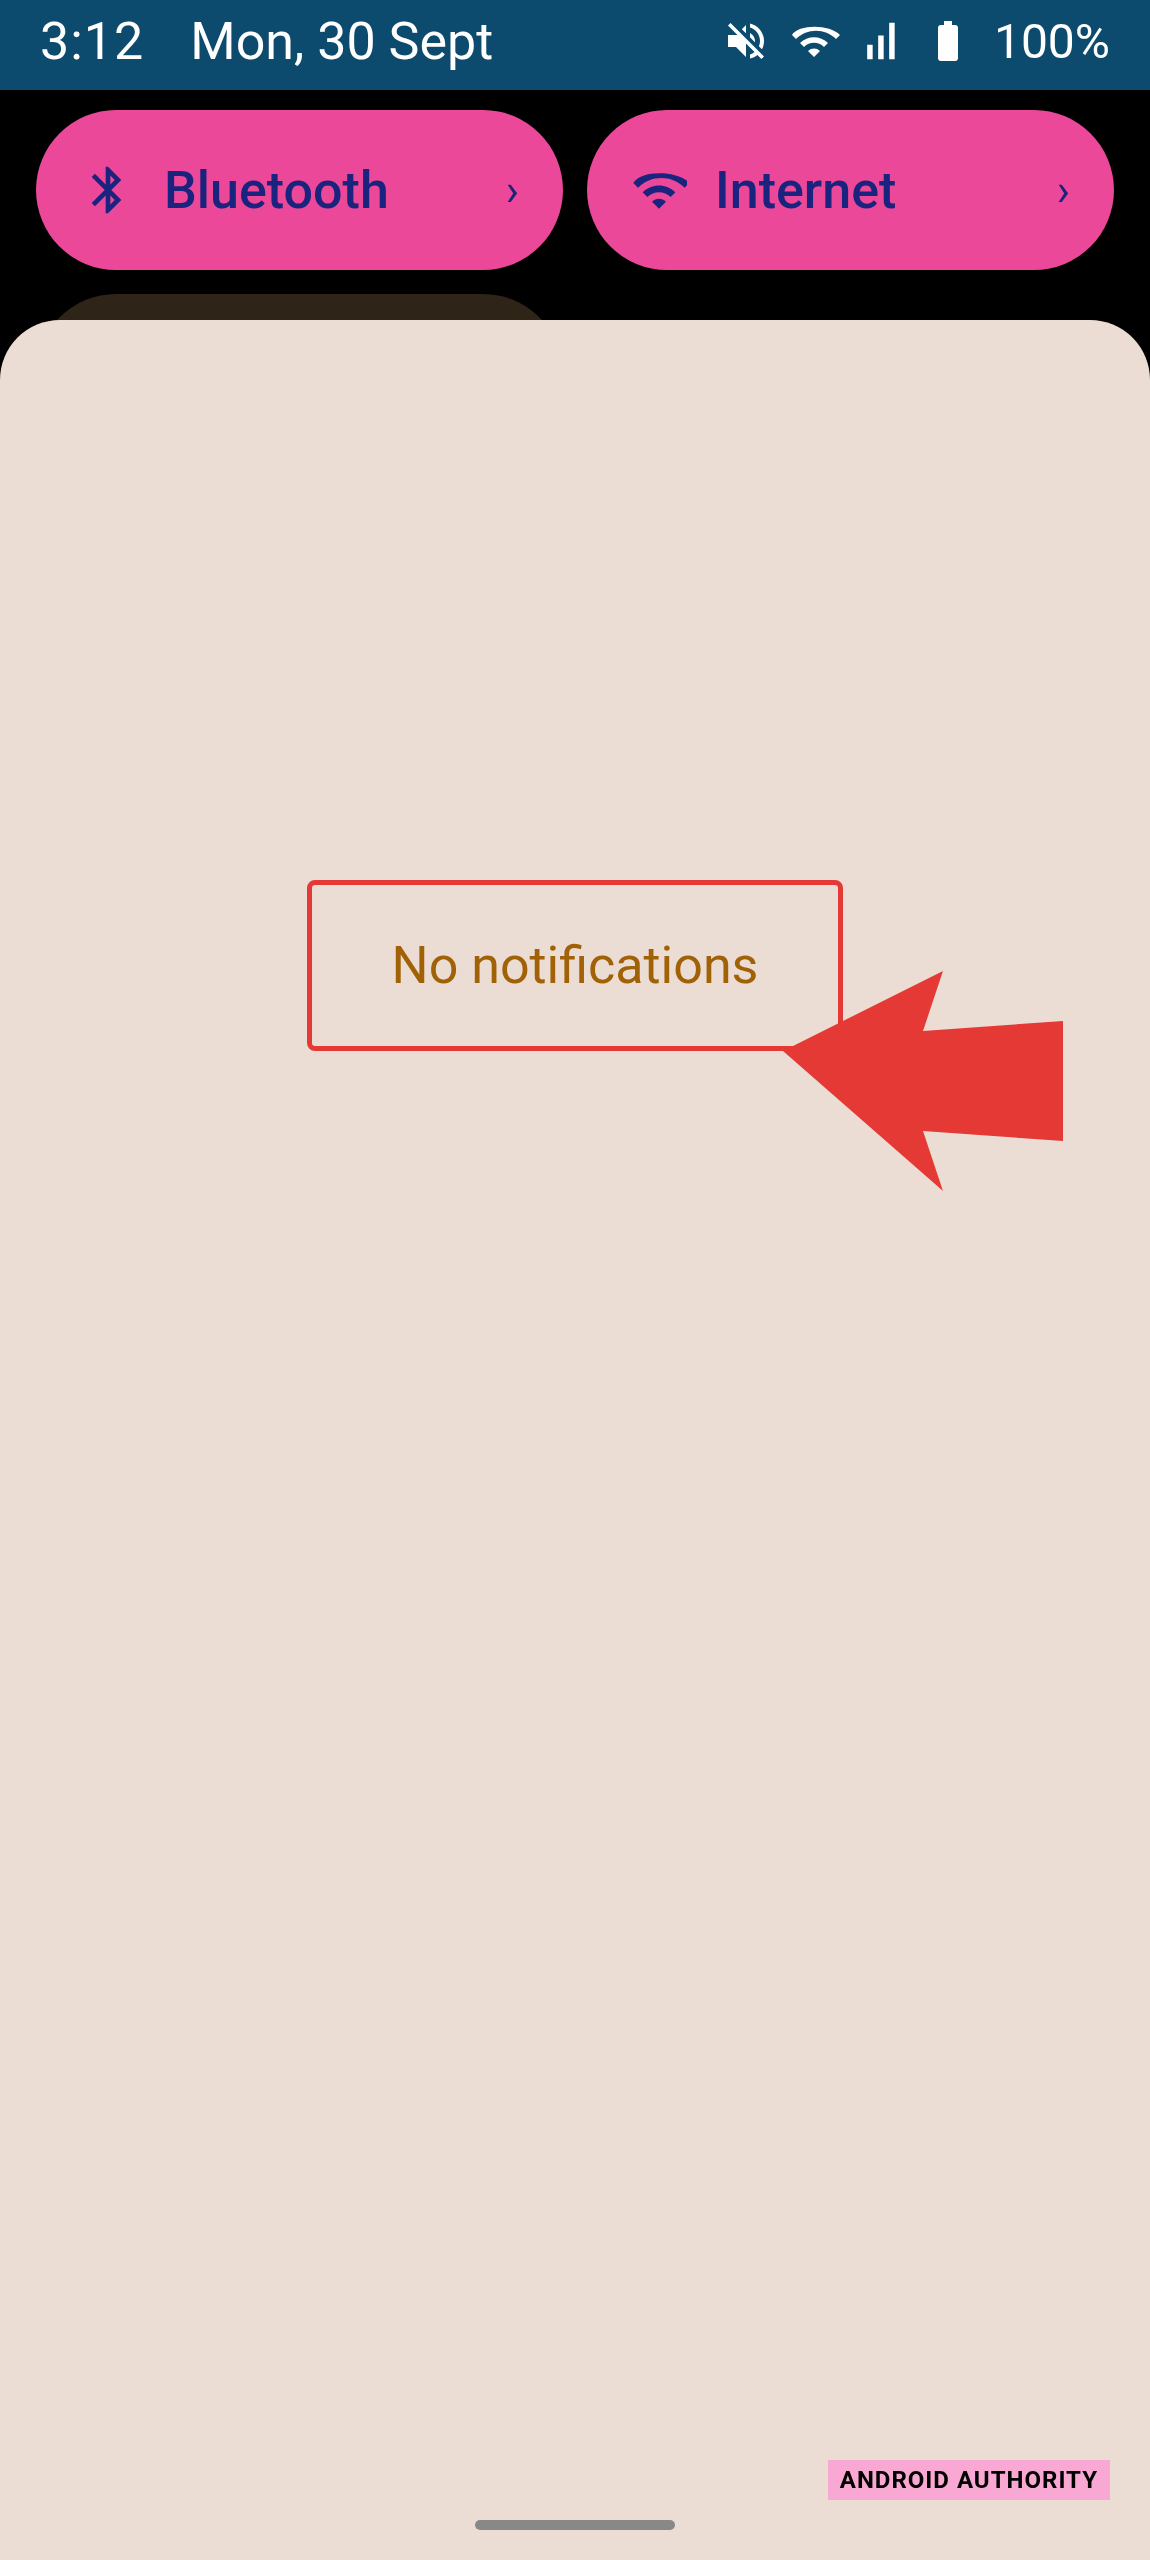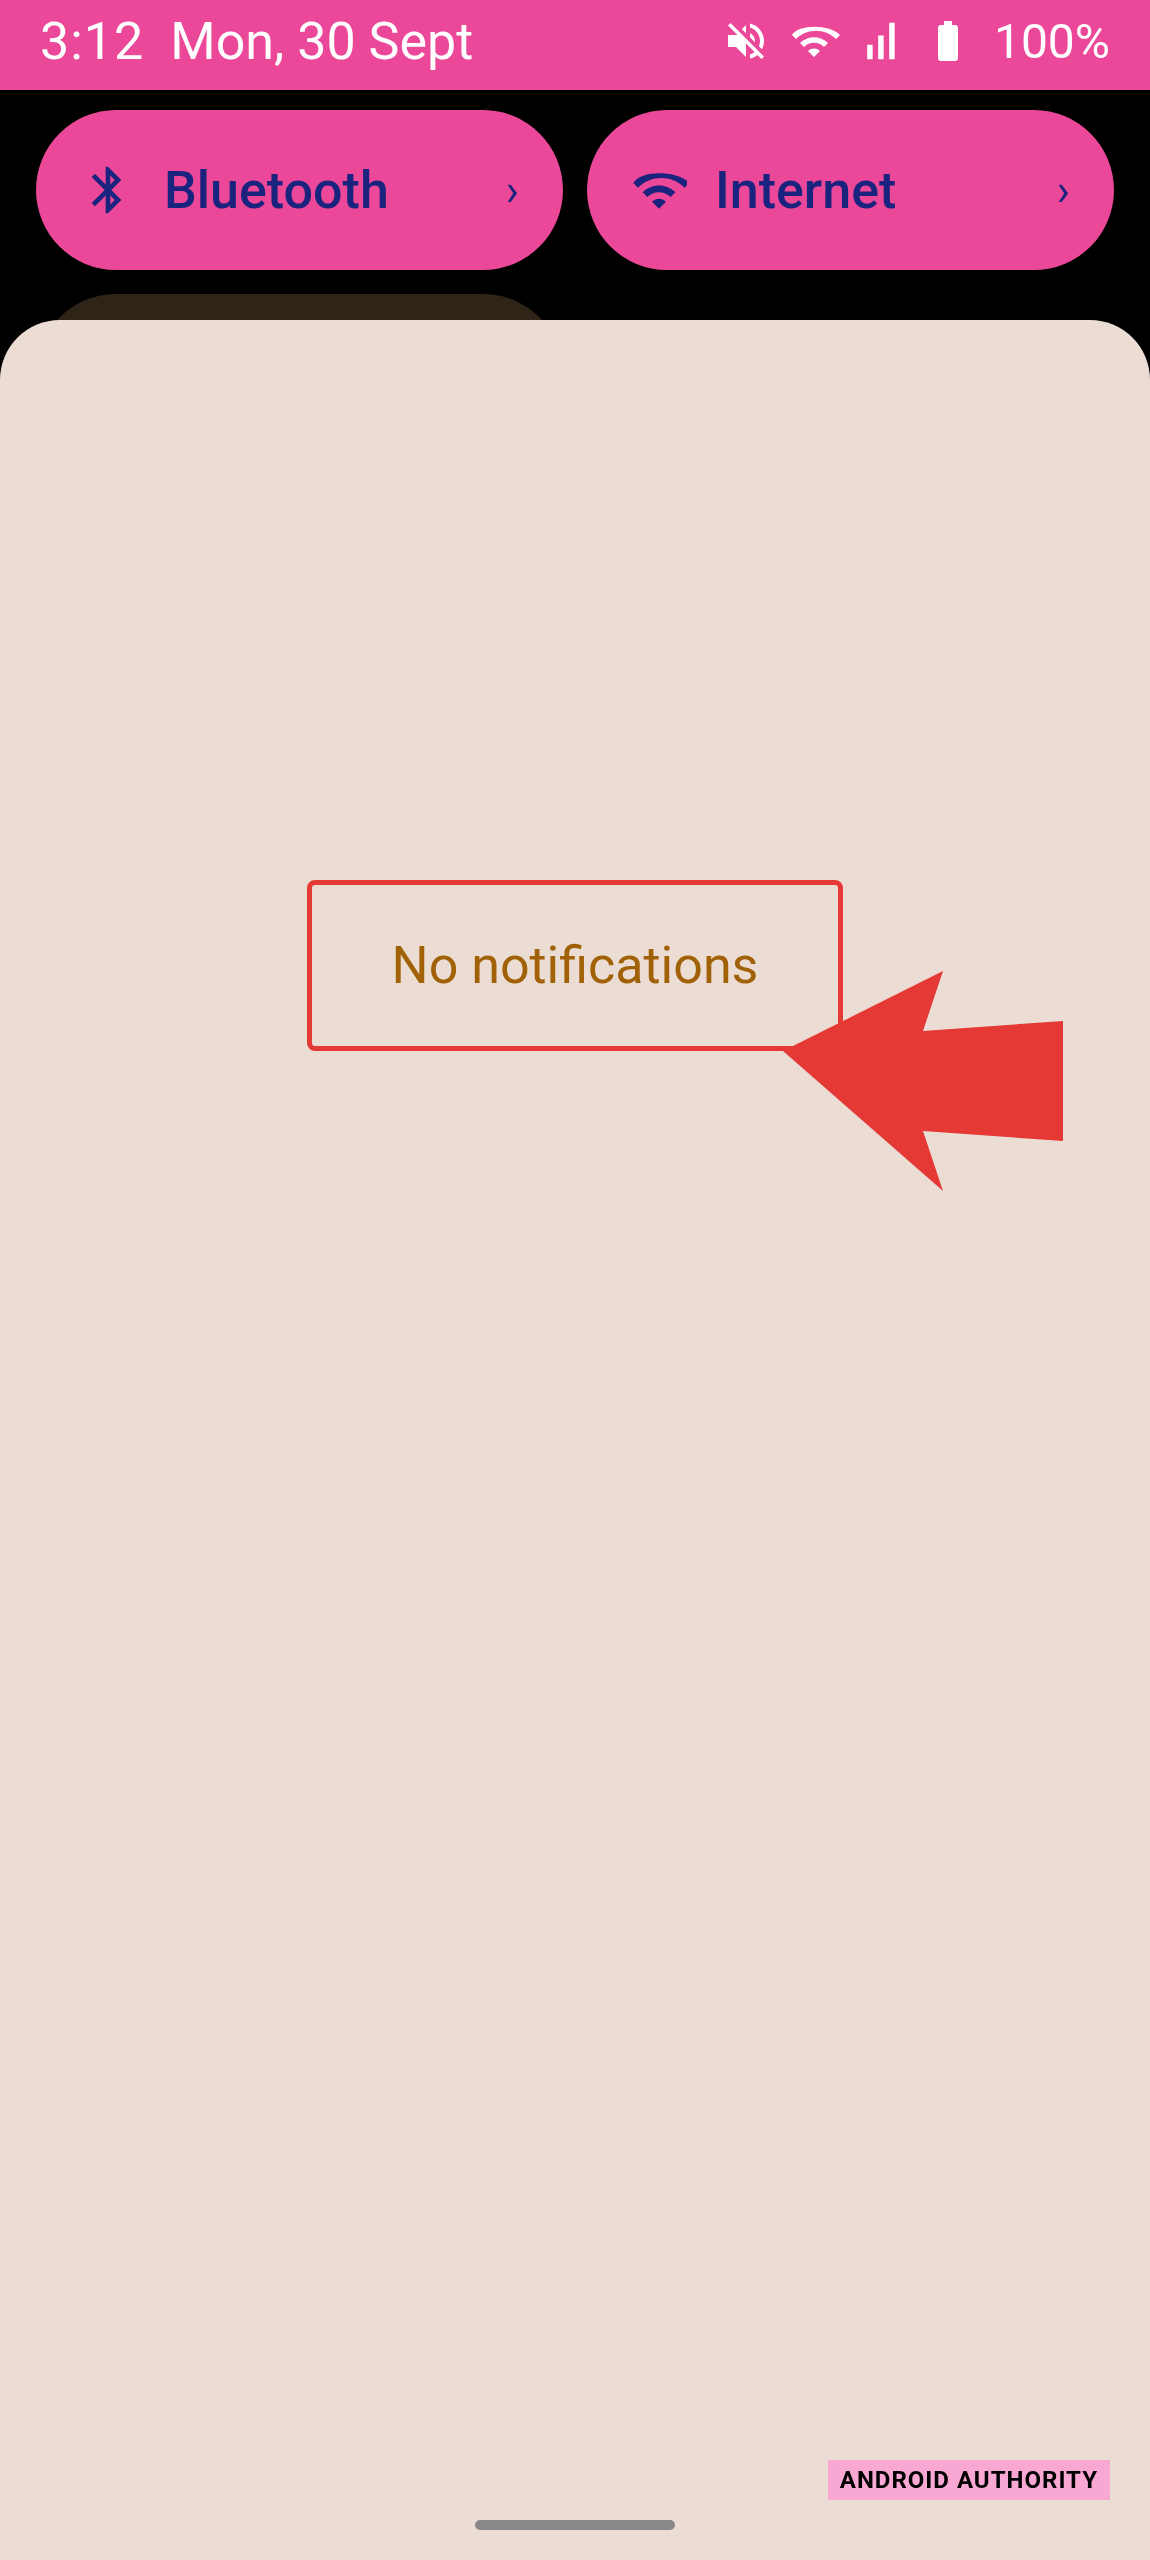--- a/index.html
+++ b/index.html
@@ -15,36 +15,36 @@
       font-family: 'Roboto', sans-serif;
       overflow: hidden;
       position: relative;
     }
 
     .status-bar {
       display: flex;
       justify-content: space-between;
       align-items: center;
       padding: 2px 40px 10px 40px;
-      background: #ec4899;
+      background: #0c4a6e;
       height: 90px;
     }
 
     .status-time {
       color: #fff;
       font-size: 52px;
       font-weight: 400;
       letter-spacing: 1px;
     }
 
     .status-date {
       color: #fff;
       font-size: 52px;
       font-weight: 400;
-      margin-left: 16px;
+      margin-left: 36px;
     }
 
     .status-left {
       display: flex;
       align-items: center;
       gap: 10px;
     }
 
     .status-icons {
       display: flex;

